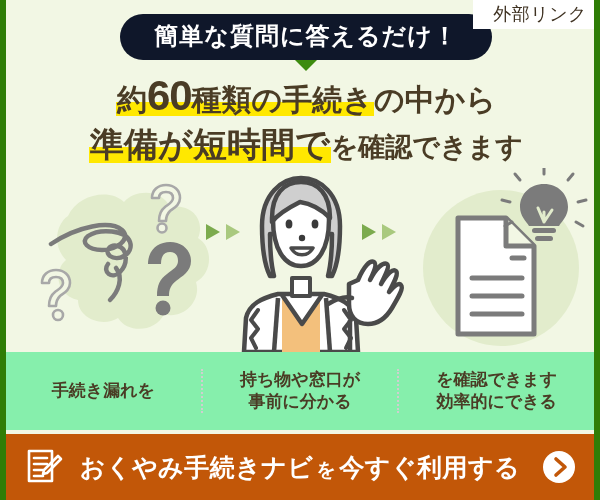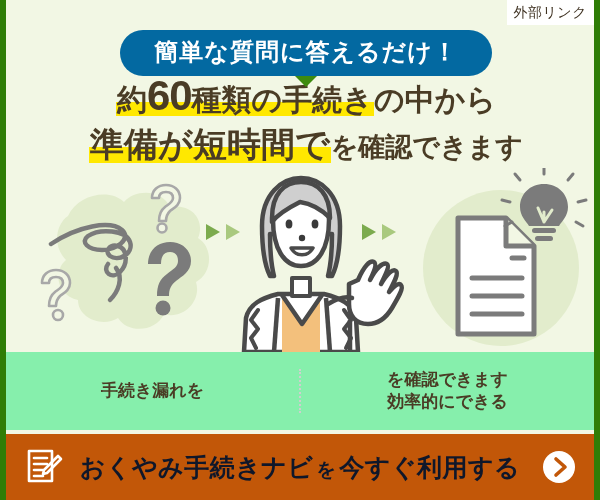--- a/index.html
+++ b/index.html
@@ -13,35 +13,34 @@
     box-sizing:border-box;
     border-left:6px solid #2f7d06;
     border-right:6px solid #2f7d06;
     background:#f2f7e4;
     overflow:hidden;
   }
   
   .ext-link{
     position:absolute;top:0;right:0;
     background:#ffffff;color:#3f3222;
-    font-size:14px;line-height:1;
-    padding:5px 7px 6px 7px;
+    font-size:18px;line-height:1;
+    padding:5px 7px 6px 20px;
     letter-spacing:.5px;
     z-index:30;
   }
   
   .badge-wrap{position:absolute;top:14px;left:0;width:600px;text-align:center;z-index:20;}
   .badge{
     display:inline-block;position:relative;
-    background:#0369a1;color:#ffffff;
+    background:#0f172a;color:#ffffff;
     border-radius:30px;
     padding:9px 34px 11px 34px;
     font-size:24px;font-weight:bold;line-height:1.1;
     letter-spacing:1px;
-    margin-top:16px;
   }
   .badge-tail{
     position:absolute;left:50%;top:100%;
     transform:translateX(-50%);
     width:0;height:0;
     border-left:11px solid transparent;
     border-right:11px solid transparent;
     border-top:11px solid #3d8b0f;
   }
   
@@ -84,21 +83,21 @@
   .cta{
     position:absolute;left:0;bottom:0;
     width:588px;height:66px;
     background:#c25708;
     display:flex;align-items:center;
     z-index:18;
   }
   .cta-icon{margin-left:18px;flex:0 0 auto;display:flex;align-items:center;}
   .cta-text{
     flex:1;text-align:center;
-    color:#0f172a;font-size:25px;font-weight:bold;
+    color:#ffffff;font-size:25px;font-weight:bold;
     white-space:nowrap;letter-spacing:.5px;
     margin-left:-6px;
   }
   .cta-text .conj{font-size:19px;padding:0 3px;}
   .cta-arrow{margin-right:18px;flex:0 0 auto;display:flex;align-items:center;}
 </style>
 </head>
 <body>
 
 <div class="banner">
@@ -224,20 +223,24 @@
           <line x1="506" y1="54" x2="499" y2="58"></line>
           <line x1="570" y1="54" x2="577" y2="58"></line>
         </g>
       </g>
     </svg>
   </div>
 
   <div class="benefits">
     <div class="benefit">
       <div>手続き漏れを</div>
+    </div>
+    <div class="benefit">
+      <div>持ち物や窓口が</div>
+      <div>事前に分かる</div>
     </div>
     <div class="benefit">
       <div>を確認できます</div>
       <div>効率的にできる</div>
     </div>
   </div>
 
   <div class="cta">
     <span class="cta-icon">
       <svg width="40" height="40" viewBox="0 0 40 40" xmlns="http://www.w3.org/2000/svg">

